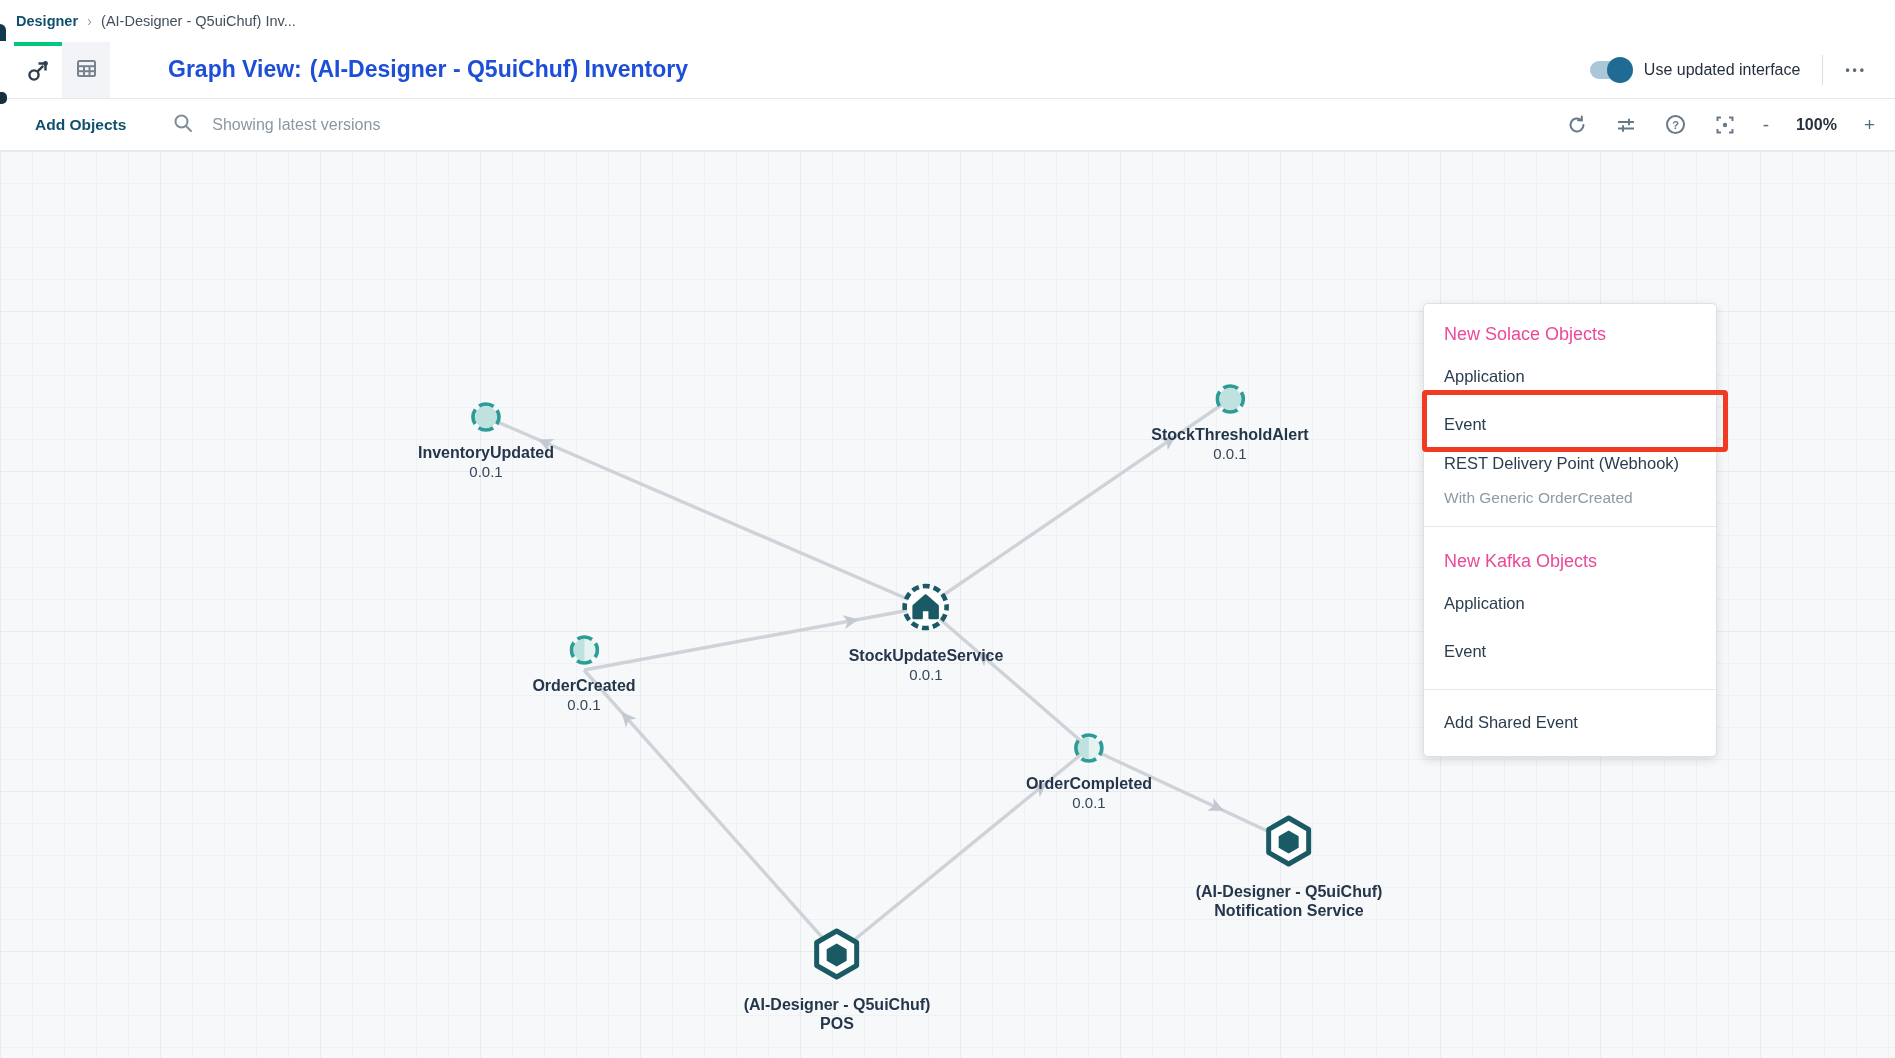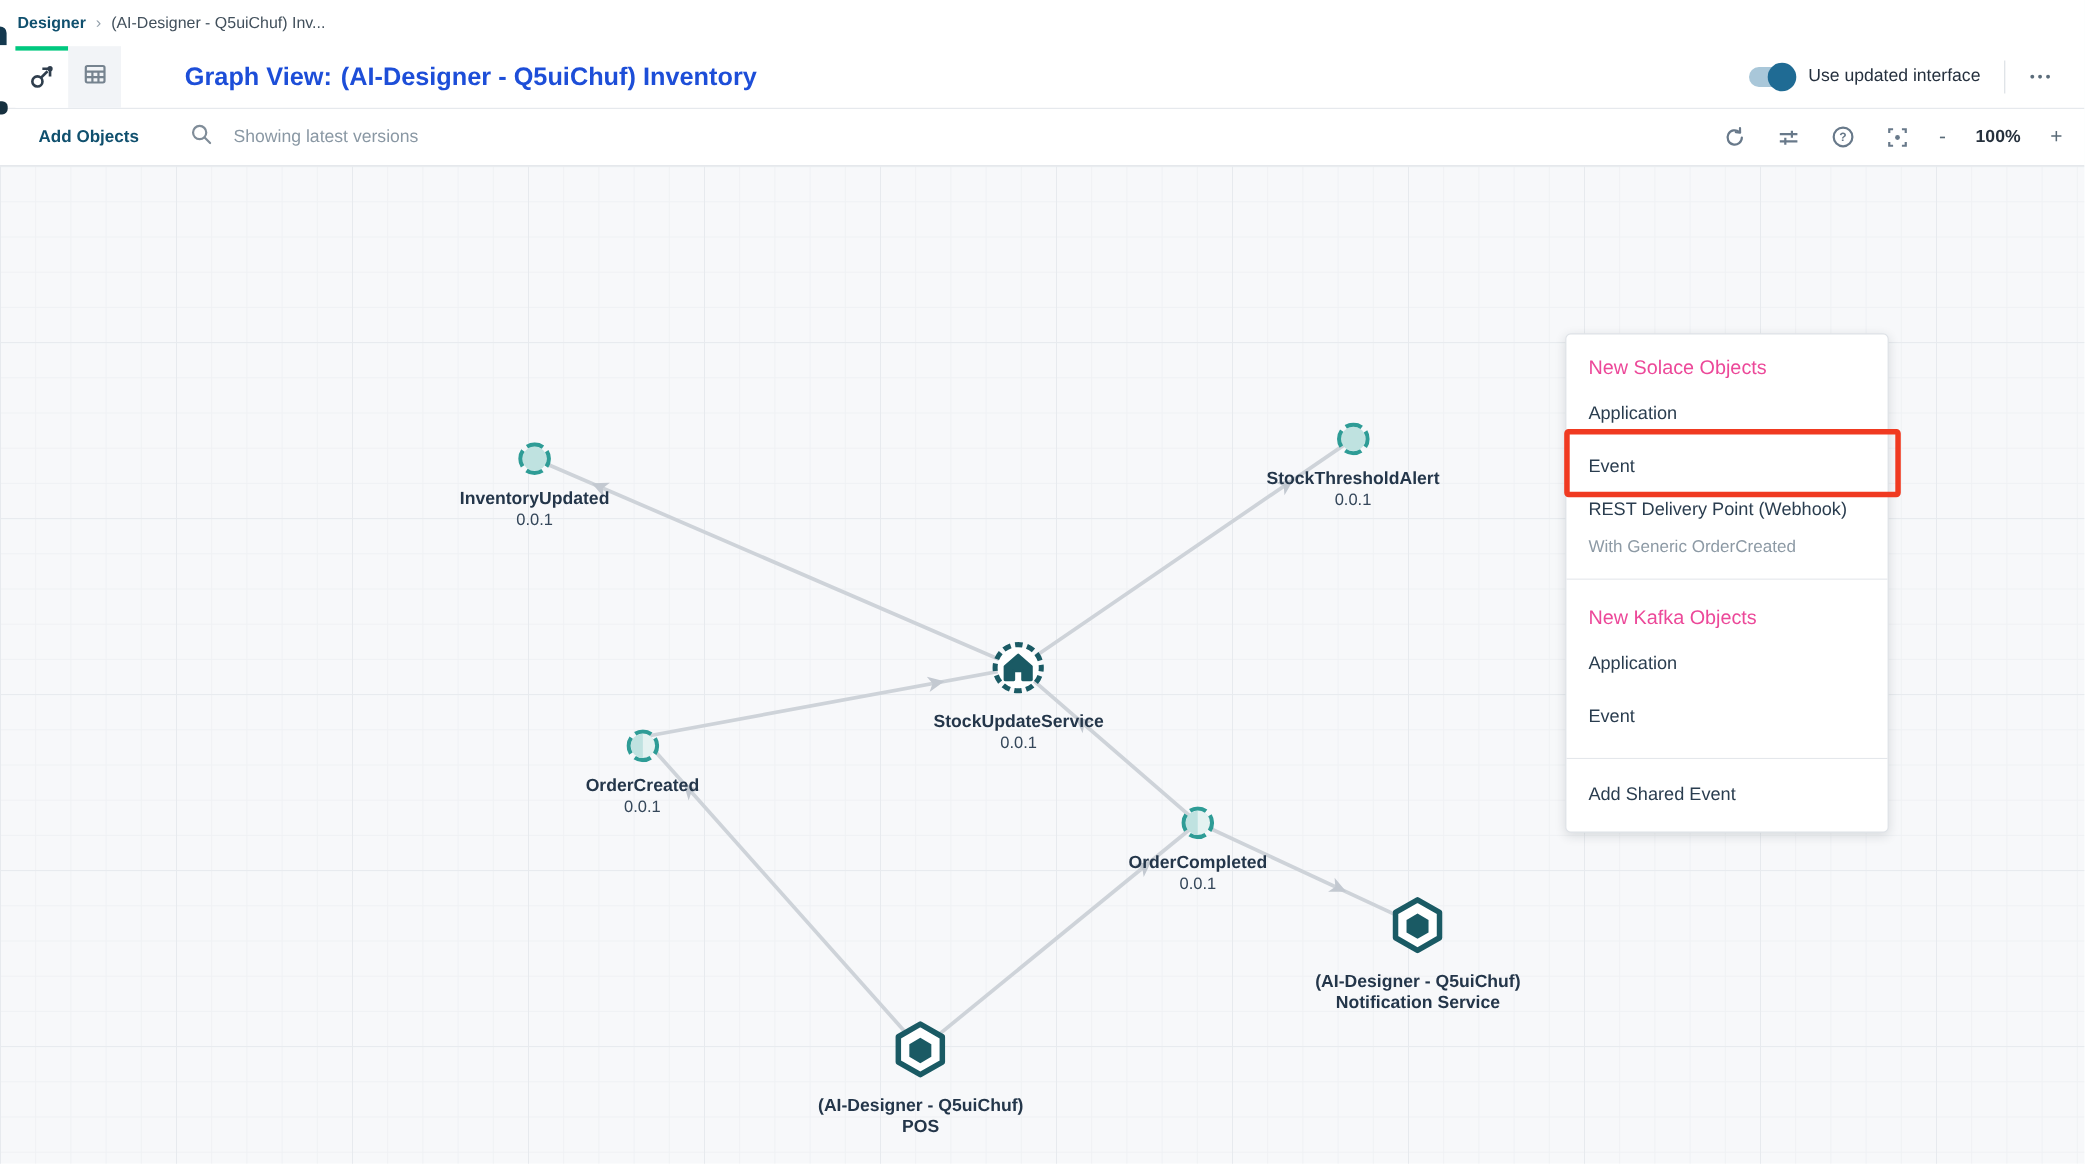--- a/index.html
+++ b/index.html
@@ -198,21 +198,21 @@
       </div>
       <div class="node" style="left: 926px; top: 432px;">
         <div><svg width="48" height="48" viewBox="0 0 48 48">
       <circle cx="24" cy="24" r="19" fill="#fff"></circle>
       <circle cx="24" cy="24" r="21" fill="none" stroke="#1A5A64" stroke-width="4.6" stroke-dasharray="7 3.99" stroke-dashoffset="3.5"></circle>
       <path d="M24 12.5 L12 23 L12 35 L20 35 L20 27 L28 27 L28 35 L36 35 L36 23 Z" fill="#1A5A64" stroke="#1A5A64" stroke-width="2.5" stroke-linejoin="round"></path>
           </svg></div>
         <div class="node-label gap-a">StockUpdateService</div>
         <div class="node-version">0.0.1</div>
       </div>
-      <div class="node" style="left: 584px; top: 512px;">
+      <div class="node" style="left: 584px; top: 484px;">
         <div><svg width="30" height="30" viewBox="0 0 30 30">
       <circle cx="15" cy="15" r="11" fill="#BFE2E0"></circle>
             <path d="M15 4 A11 11 0 0 1 15 26 Z" fill="#E4F2F1"></path>
       <circle cx="15" cy="15" r="13" fill="none" stroke="#2E9C96" stroke-width="3.7" stroke-dasharray="15.4 5.02" stroke-dashoffset="7.7"></circle>
           </svg></div>
         <div class="node-label gap-e">OrderCreated</div>
         <div class="node-version">0.0.1</div>
       </div>
       <div class="node" style="left: 1089px; top: 582px;">
         <div><svg width="30" height="30" viewBox="0 0 30 30">

